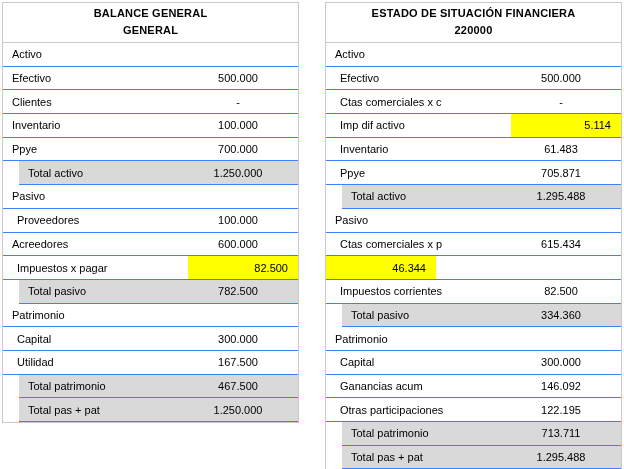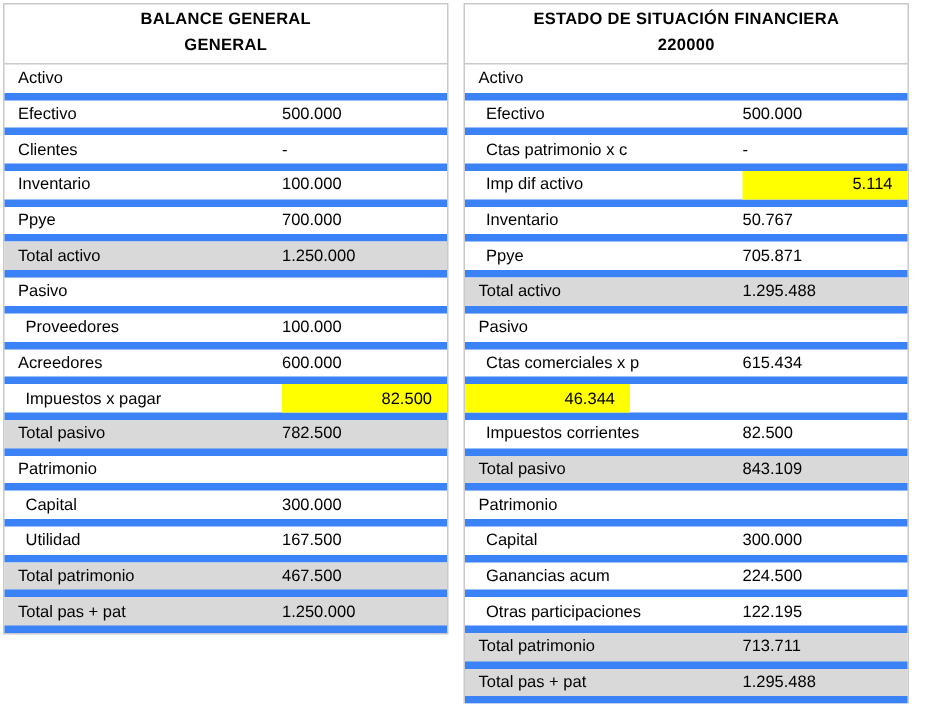--- a/index.html
+++ b/index.html
@@ -14,21 +14,21 @@
     background:#ffffff;
     font-family:"Liberation Sans", sans-serif;
     font-size:11px;
     color:var(--text);
     overflow:hidden;
   }
   .page{
     width:624px;height:469px;
     padding:2px;
     display:flex;
-    gap:10px;
+    gap:26px;
     align-items:flex-start;
   }
   .fin-table{
     width:297px;
     border:1px solid var(--border);
     background:#ffffff;
   }
   .tbl-header{
     border-bottom:1px solid var(--border);
     text-align:center;
@@ -38,37 +38,38 @@
     font-weight:bold;
     font-size:11px;
     line-height:17px;
     letter-spacing:.2px;
   }
   .rows{display:block;}
   .row{
     display:flex;
     align-items:center;
     height:23.7px;
-    border-bottom:5px solid #3b82f6;
+    border-bottom:1px solid #3b82f6;
   }
   .row.total{
     background:var(--total-bg);
+    margin-left:16px;
   }
   .row .label{
     flex:1;
     padding-left:9px;
     white-space:nowrap;
     overflow:hidden;
   }
   .row .label.indent{
     padding-left:14px;
   }
   .row .value{
     width:110px;
-    text-align:left;
+    text-align:center;
     padding-right:10px;
     white-space:nowrap;
   }
   .row .value.highlight{
     background:var(--hl);
     height:100%;
     display:flex;
     align-items:center;
     justify-content:flex-end;
   }
@@ -159,30 +160,30 @@
     <div class="rows">
         <div class="row">
           <div class="label">Activo</div>
           <div class="value"></div>
         </div>
         <div class="row">
           <div class="label indent">Efectivo</div>
           <div class="value">500.000</div>
         </div>
         <div class="row">
-          <div class="label indent">Ctas patrimonio x c</div>
+          <div class="label indent">Ctas comerciales x c</div>
           <div class="value">-</div>
         </div>
         <div class="row">
           <div class="label indent">Imp dif activo</div>
           <div class="value highlight">5.114</div>
         </div>
         <div class="row">
           <div class="label indent">Inventario</div>
-          <div class="value">50.767</div>
+          <div class="value">61.483</div>
         </div>
         <div class="row">
           <div class="label indent">Ppye</div>
           <div class="value">705.871</div>
         </div>
         <div class="row total">
           <div class="label">Total activo</div>
           <div class="value">1.295.488</div>
         </div>
         <div class="row">
@@ -195,33 +196,33 @@
         </div>
         <div class="row">
           <div class="value highlight">46.344</div>
         </div>
         <div class="row">
           <div class="label indent">Impuestos corrientes</div>
           <div class="value">82.500</div>
         </div>
         <div class="row total">
           <div class="label">Total pasivo</div>
-          <div class="value">843.109</div>
+          <div class="value">334.360</div>
         </div>
         <div class="row">
           <div class="label">Patrimonio</div>
           <div class="value"></div>
         </div>
         <div class="row">
           <div class="label indent">Capital</div>
           <div class="value">300.000</div>
         </div>
         <div class="row">
           <div class="label indent">Ganancias acum</div>
-          <div class="value">224.500</div>
+          <div class="value">146.092</div>
         </div>
         <div class="row">
           <div class="label indent">Otras participaciones</div>
           <div class="value">122.195</div>
         </div>
         <div class="row total">
           <div class="label">Total patrimonio</div>
           <div class="value">713.711</div>
         </div>
         <div class="row total">

